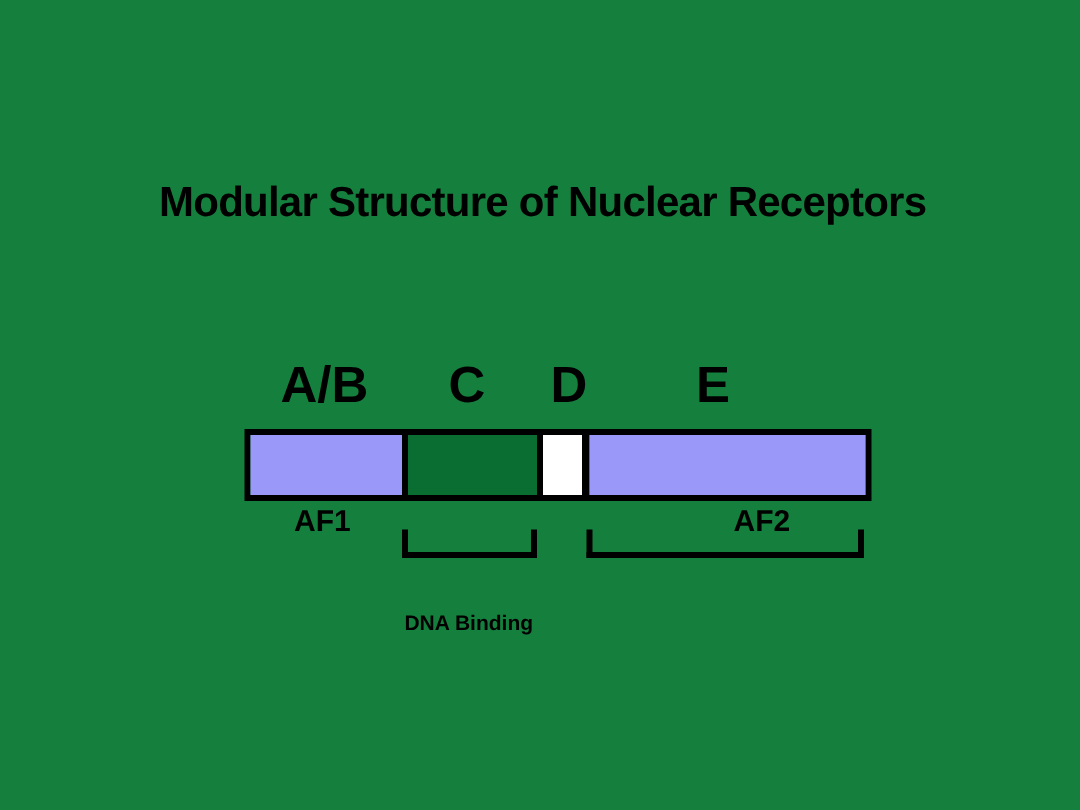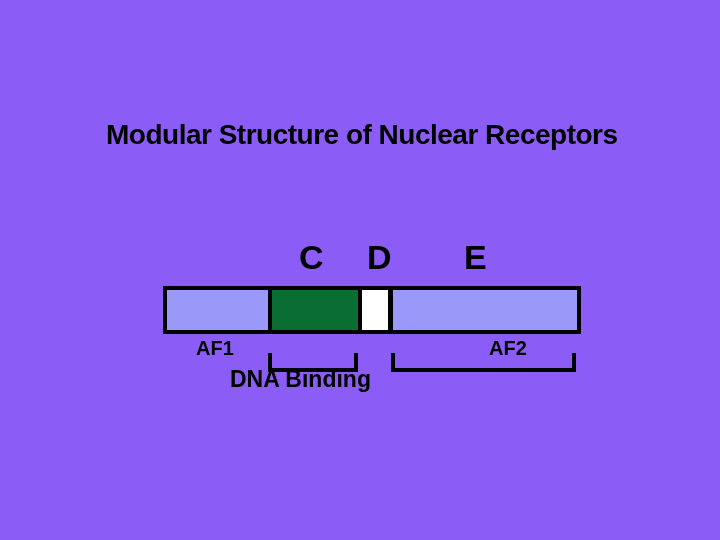--- a/index.html
+++ b/index.html
@@ -4,21 +4,21 @@
 <style>
   html, body {
     margin: 0;
     padding: 0;
     background: #ffffff;
   }
   .slide {
     position: relative;
     width: 720px;
     height: 540px;
-    background: #8b5cf6;
+    background: #15803d;
     overflow: hidden;
     font-family: "Liberation Sans", sans-serif;
     color: #000000;
   }
   .title {
     position: absolute;
     left: 106px;
     top: 119px;
     font-size: 28px;
     font-weight: bold;
@@ -75,36 +75,38 @@
     box-sizing: border-box;
     border-left: 4px solid #000000;
     border-right: 4px solid #000000;
     border-bottom: 4px solid #000000;
   }
   .bracket.dna    { left: 268px; width: 90px; }
   .bracket.ligand { left: 391px; width: 185px; }
 
   .binding-label {
     position: absolute;
-    top: 368px;
-    font-size: 23px;
+    top: 404px;
+    font-size: 14px;
     font-weight: bold;
     line-height: 23px;
+    text-align: center;
     white-space: nowrap;
   }
   .binding-label.dna    { left: 230px; width: 165px; }
   .binding-label.ligand { left: 398px; width: 170px; }
 </style>
 </head>
 <body>
 
 <div class="slide">
 
   <div class="title">Modular Structure of Nuclear Receptors</div>
 
+  <div class="seg-label ab">A/B</div>
   <div class="seg-label c">C</div>
   <div class="seg-label d">D</div>
   <div class="seg-label e">E</div>
 
   <div class="bar">
     <div class="seg s-ab" style="background-color: rgb(154, 153, 250);"></div>
     <div class="div1"></div>
     <div class="seg s-c" style="background-color: rgb(10, 110, 50);"></div>
     <div class="div2"></div>
     <div class="seg s-d" style="background-color: rgb(255, 255, 255);"></div>

